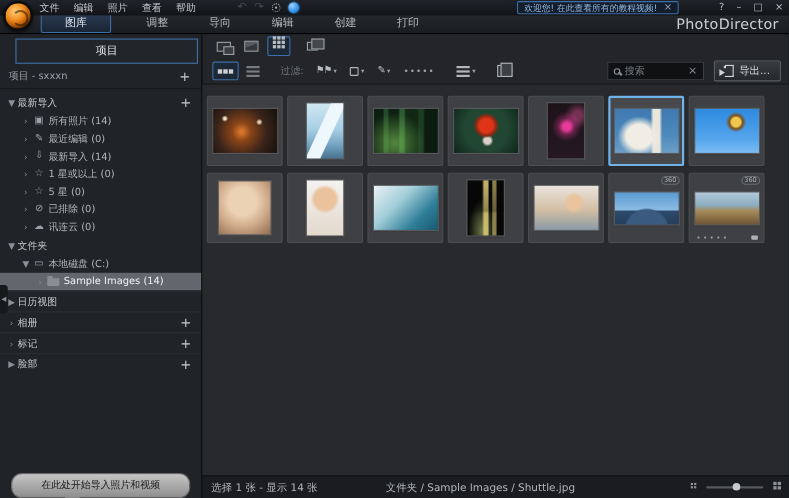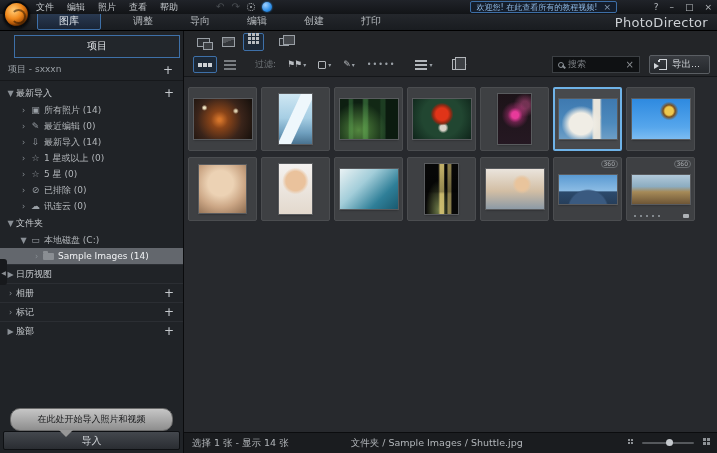--- a/index.html
+++ b/index.html
@@ -291,21 +291,20 @@
             <span class="t-label">标记</span>
             <span class="plus">+</span>
           </div>
           <div class="tree-row header sep" style="padding-left: 5px;">
             <span class="exp">▶</span>
             <span class="t-label">脸部</span>
             <span class="plus">+</span>
           </div>
         </div>
       <div class="hint-bubble">在此处开始导入照片和视频</div>
-      <div class="import-btn">导入</div>
       <div class="panel-handle">◀</div>
     </div>
 
     <div class="main">
 
       <div class="view-row">
         <div style="display:flex;align-items:center;gap:4px;" id="viewbtns">
             <div class="vbtn">
               <span class="i-two-photos"></span>
             </div>

